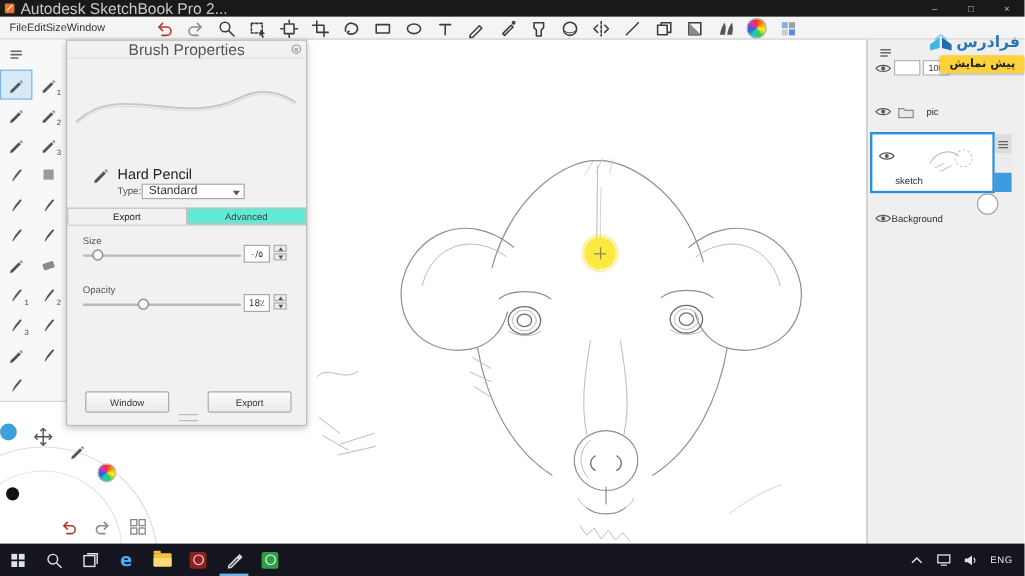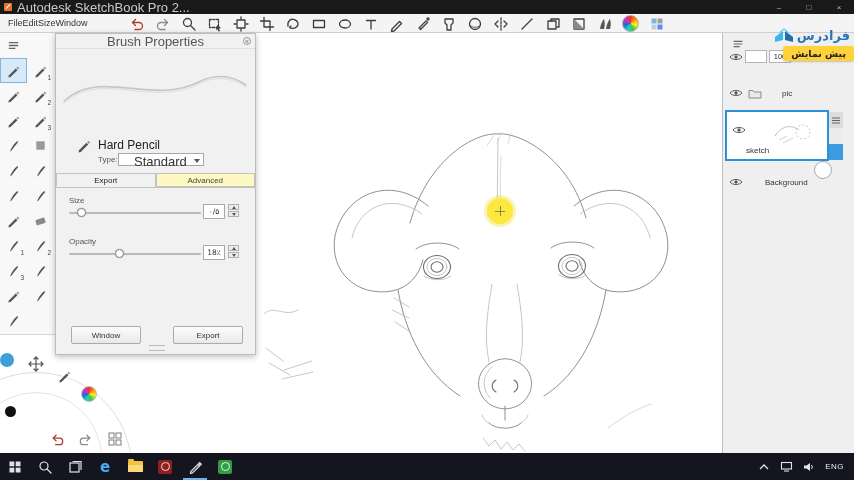--- a/index.html
+++ b/index.html
@@ -41,26 +41,26 @@
   .bp-header{height:14px;display:flex;align-items:center;justify-content:center;position:relative;
              border-bottom:1px solid #e0e0e0}
   .bp-title{font-size:13px;color:#555}
   .bp-close{position:absolute;right:4px;top:3px;width:8px;height:8px;border:1px solid #9a9a9a;border-radius:50%;
             box-sizing:border-box}
   .bp-close::before,.bp-close::after{content:"";position:absolute;left:1.2px;top:2.6px;width:3.6px;height:1px;background:#9a9a9a}
   .bp-close::before{transform:rotate(45deg)}.bp-close::after{transform:rotate(-45deg)}
   .bp-brushname{font-size:12px;color:#222}
   .bp-label{font-size:8px;color:#555}
   .dropdown{position:absolute;background:#fff;border:1px solid #a8a8a8;height:13px;display:flex;
-            font-size:13px;color:#333;padding-left:15px;box-sizing:border-box}
+            font-size:10px;color:#333;padding-left:5px;box-sizing:border-box}
   .dd-caret{position:absolute;right:3px;top:5px;width:0;height:0;
             border-left:3px solid transparent;border-right:3px solid transparent;border-top:4px solid #555}
   .tabbar{position:absolute;left:0;top:139px;width:100%;height:15px;display:flex;border-bottom:1px solid #c2c2c2;box-sizing:border-box}
   .tab{flex:1;display:flex;align-items:center;justify-content:center;font-size:8px;color:#444;
-       background:#fef9c3;border:1px solid #c2c2c2;box-sizing:border-box}
+       background:#5eead4;border:1px solid #c2c2c2;box-sizing:border-box}
   .tab.active{background:#f1f1f1;border-bottom:1px solid #f1f1f1;color:#222}
   .sl-wrap{position:absolute;width:132px;height:10px}
   .sl-track{position:absolute;left:0;right:0;top:4px;height:2px;background:#b9b9b9;border-radius:2px}
   .sl-knob{position:absolute;top:0;width:9px;height:9px;border-radius:50%;background:#fdfdfd;border:1px solid #8a8a8a;
            box-sizing:border-box;box-shadow:0 0 1px rgba(0,0,0,.4)}
   .valbox{position:absolute;width:22px;height:15px;background:#fff;border:1px solid #a8a8a8;box-sizing:border-box;
           display:flex;align-items:center;justify-content:center;font-size:7.5px}
   .stepper{position:absolute;width:11px;height:13px;display:flex;flex-direction:column;justify-content:space-between}
   .step{height:6px;background:#ececec;border:1px solid #b0b0b0;box-sizing:border-box;display:flex;align-items:center;justify-content:center}
   .tri-up{width:0;height:0;border-left:2.5px solid transparent;border-right:2.5px solid transparent;border-bottom:3px solid #555}
@@ -553,21 +553,21 @@
     <div class="lbox" style="left:22px;top:17px;width:22px;height:13px"></div>
     <div class="lbox" style="left:46px;top:17px;width:22px;height:13px">100</div>
 
     <div class="lrow" style="top:50px;height:20px">
       <svg style="margin-left:6px" width="14" height="10">
           <use href="#sym-eye"></use>
         </svg>
       <svg style="margin-left:5px" width="14" height="11">
           <use href="#sym-folder"></use>
         </svg>
-      <span style="margin-left:20px;color:#333">pic</span>
+      <span style="margin-left:10px;color:#333">pic</span>
     </div>
 
     <div id="sel-layer" class="abs">
       <svg class="abs" style="left:5px;top:13px" width="14" height="10">
           <use href="#sym-eye"></use>
         </svg>
       <svg class="abs" style="left:42px;top:4px" width="50" height="30">
         <path d="M6 20 C12 10 22 8 30 14" stroke="#c0c0c0" fill="none" stroke-width="1"></path>
         <circle cx="34" cy="16" r="7" stroke="#c8c8c8" fill="none" stroke-dasharray="2 2"></circle>
         <path d="M10 24 l8 -4 M14 27 l10 -5" stroke="#cfcfcf" fill="none" stroke-width="1"></path>
@@ -581,21 +581,21 @@
           </svg>
         </div>
       <div class="f-mid"></div>
       <div class="f-bot"></div>
     </div>
 
     <div class="lrow" style="top:137px;height:24px">
       <svg style="margin-left:6px" width="14" height="10">
           <use href="#sym-eye"></use>
         </svg>
-      <span style="margin-left:22px;color:#333">Background</span>
+      <span style="color:#333">Background</span>
       <span class="bg-thumb"></span>
     </div>
   </div>
 
   <div id="watermark" class="abs">
     <div id="wm-brand">
       <svg width="22" height="16">
         <path d="M2 10 L10 4 L10 13 L2 15z" fill="#3fb6e8"></path>
         <path d="M20 10 L12 4 L12 13 L20 15z" fill="#1f6fb0"></path>
         <path d="M6 6 L11 2 L16 6" stroke="#7fd0ef" fill="none" stroke-width="1.5"></path>

